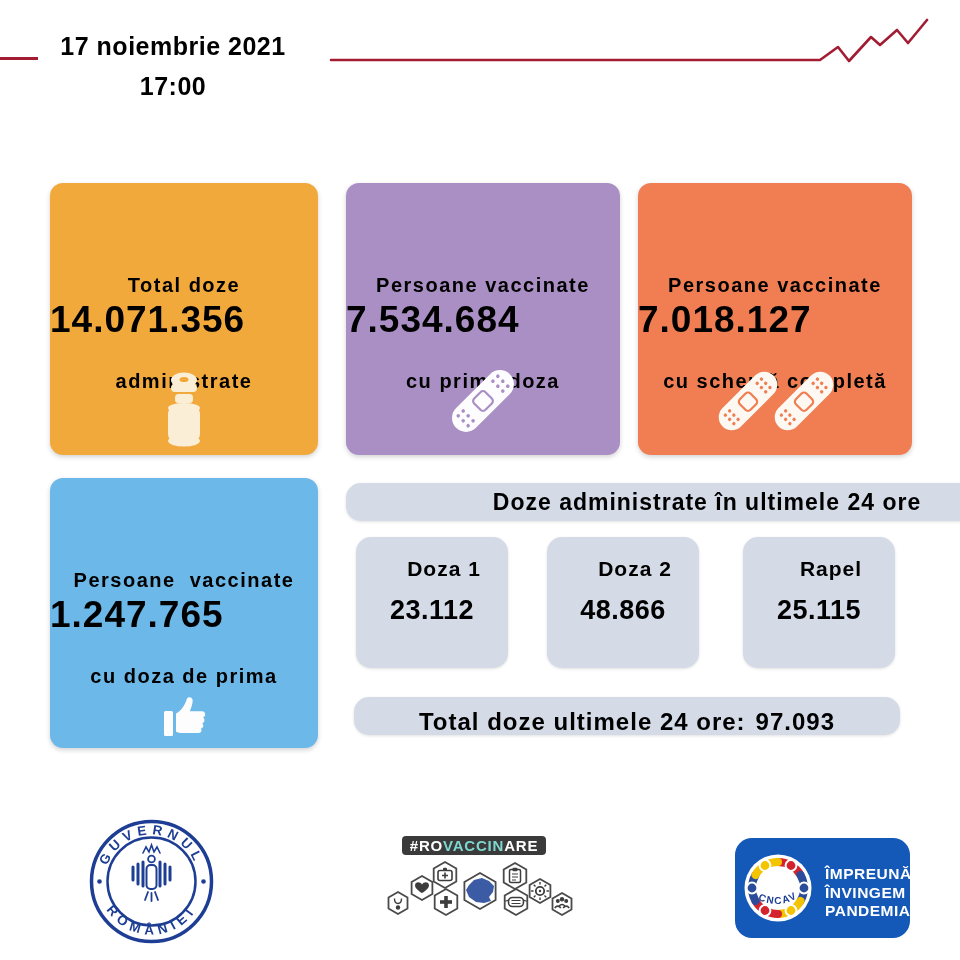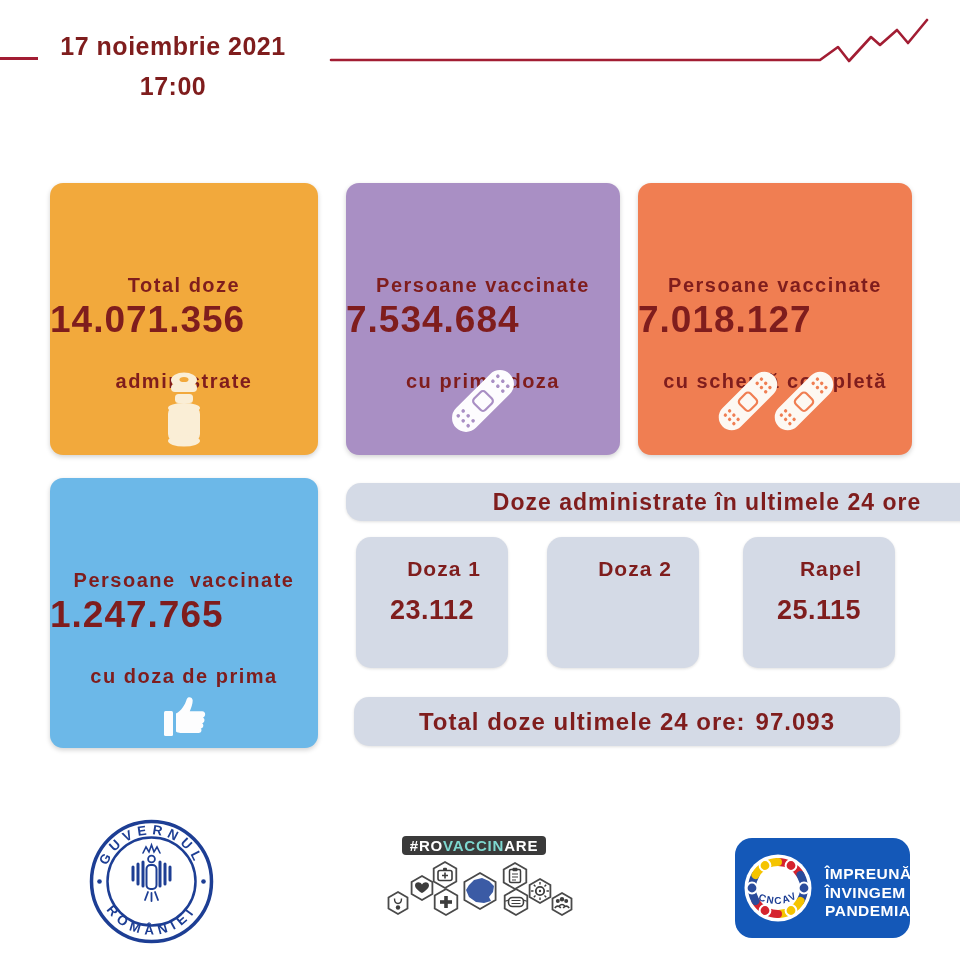--- a/index.html
+++ b/index.html
@@ -1,17 +1,17 @@
 <!DOCTYPE html>
 <html><head>
 <meta charset="utf-8">
 <style>
   html,body{margin:0;padding:0;background:#e9e9e9;}
   #canvas{position:relative;width:960px;height:960px;background:#ffffff;overflow:hidden;
-          font-family:"Liberation Sans","DejaVu Sans",sans-serif;color:#7f1d1d;}
+          font-family:"Liberation Sans","DejaVu Sans",sans-serif;color:#000000;}
   .abs{position:absolute;}
   
   .header-date{left:38px;top:26px;width:270px;text-align:center;font-size:25px;font-weight:bold;line-height:1.6;letter-spacing:0.5px;}
   .redline-left{left:0;top:57px;width:38px;height:3px;background:#A21D33;}
   
   .card{top:183px;height:272px;border-radius:13px;box-shadow:0 2px 5px rgba(0,0,0,0.18);}
   .card-yellow{left:50px;width:268px;background:#F2A93C;}
   .card-purple{left:346px;width:274px;background:#A98FC4;}
   .card-orange{left:638px;width:274px;background:#F07E52;}
   .card-blue{left:50px;width:268px;background:#6CB8E8;top:478px;height:270px;}
@@ -21,21 +21,21 @@
               font-size:37px;font-weight:bold;letter-spacing:1px;}
   .card-icon{position:absolute;left:50%;transform:translateX(-50%);}
   
   .grey{background:#D4DAE6;border-radius:15px;box-shadow:0 1px 3px rgba(0,0,0,0.12);}
   .strip-header{left:346px;top:483px;width:668px;height:38px;line-height:38px;text-align:center;
                 font-size:23px;font-weight:bold;letter-spacing:1px;padding-left:27px;}
   .dose-box{top:537px;width:152px;height:131px;text-align:center;}
   .dose-box .label{margin-top:20px;font-size:21px;font-weight:bold;letter-spacing:1px;margin-left:24px;}
   .dose-box .value{margin-top:14px;font-size:27px;font-weight:bold;letter-spacing:0.5px;}
   .box-1{left:356px;} .box-2{left:547px;} .box-3{left:743px;}
-  .total-strip{left:354px;top:697px;width:546px;height:49px;line-height:49px;text-align:center;
+  .total-strip{left:354px;top:697px;width:546px;height:38px;line-height:49px;text-align:center;
                font-size:24px;font-weight:bold;letter-spacing:1px;}
   .total-strip .val{margin-left:10px;}
 </style>
 </head>
 <body>
 
 <div id="canvas">
 
   <div class="abs header-date">
     <div>17 noiembrie 2021</div>
@@ -157,20 +157,21 @@
   </div>
 
   <div class="abs grey strip-header">Doze administrate în ultimele 24 ore</div>
 
   <div class="abs grey dose-box box-1">
     <div class="label">Doza 1</div>
     <div class="value">23.112</div>
   </div>
   <div class="abs grey dose-box box-2">
     <div class="label">Doza 2</div>
+    <div class="value">48.866</div>
   </div>
   <div class="abs grey dose-box box-3">
     <div class="label">Rapel</div>
     <div class="value">25.115</div>
   </div>
 
   <div class="abs grey total-strip">
     <span>Total doze ultimele 24 ore:</span><span class="val">97.093</span>
   </div>
 

